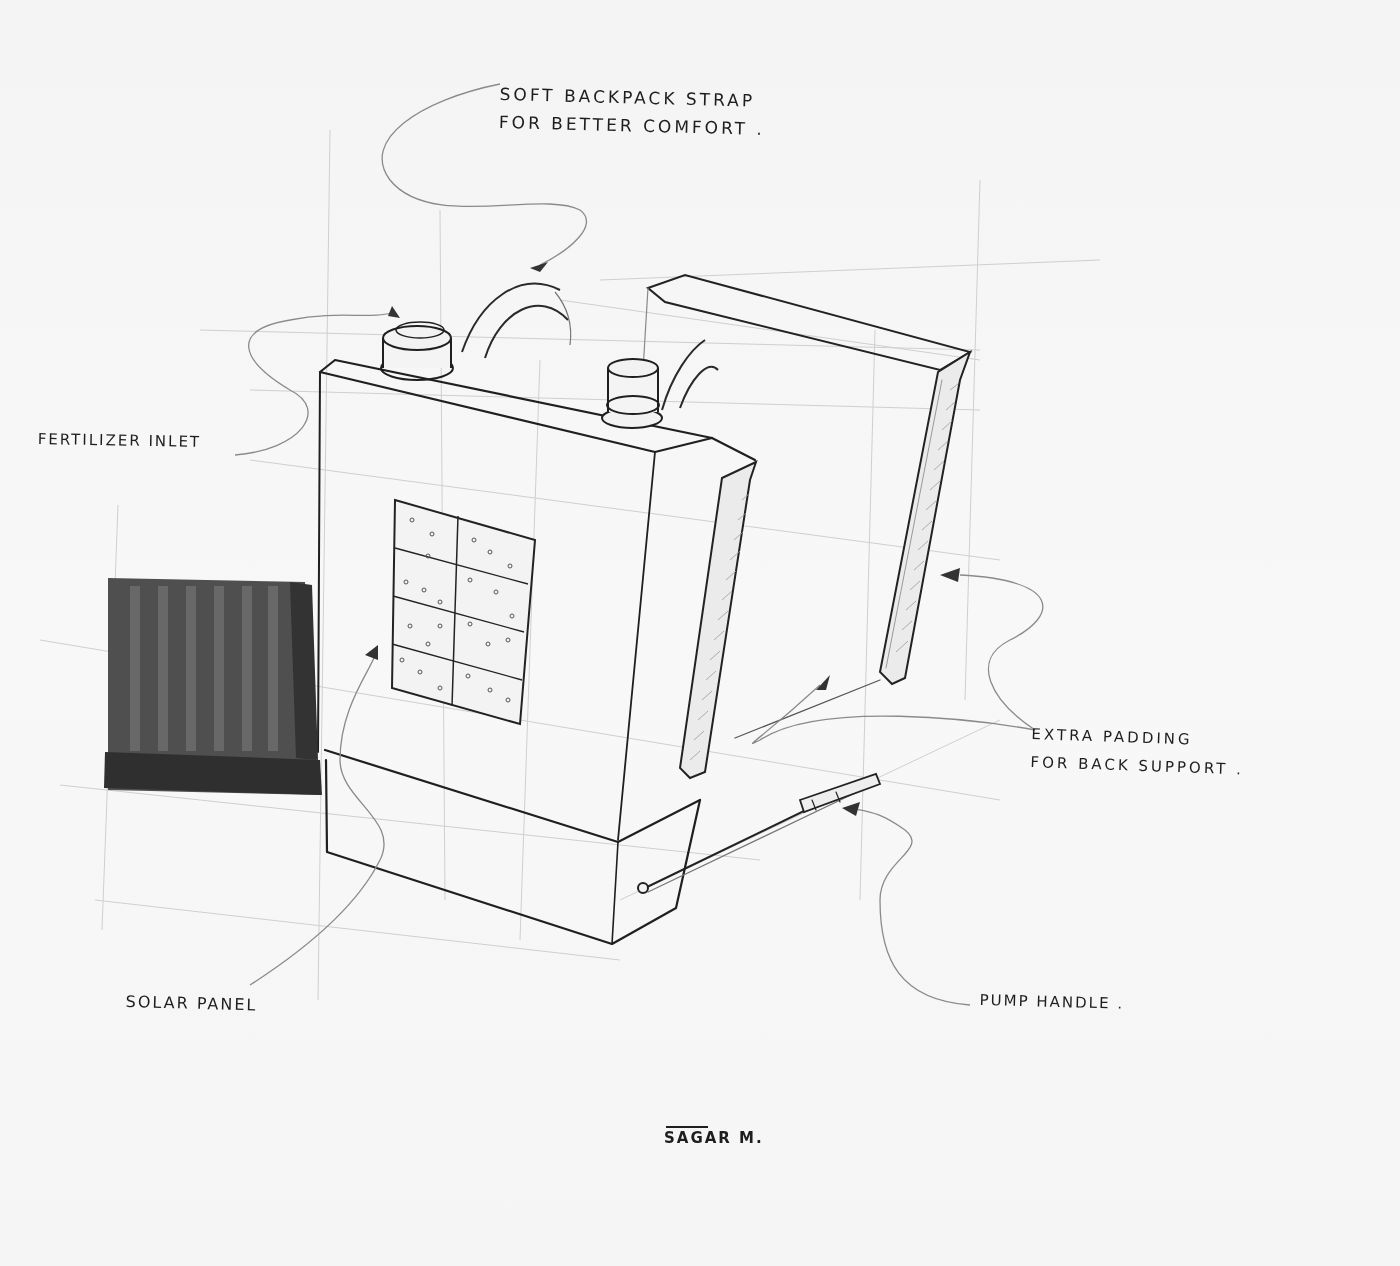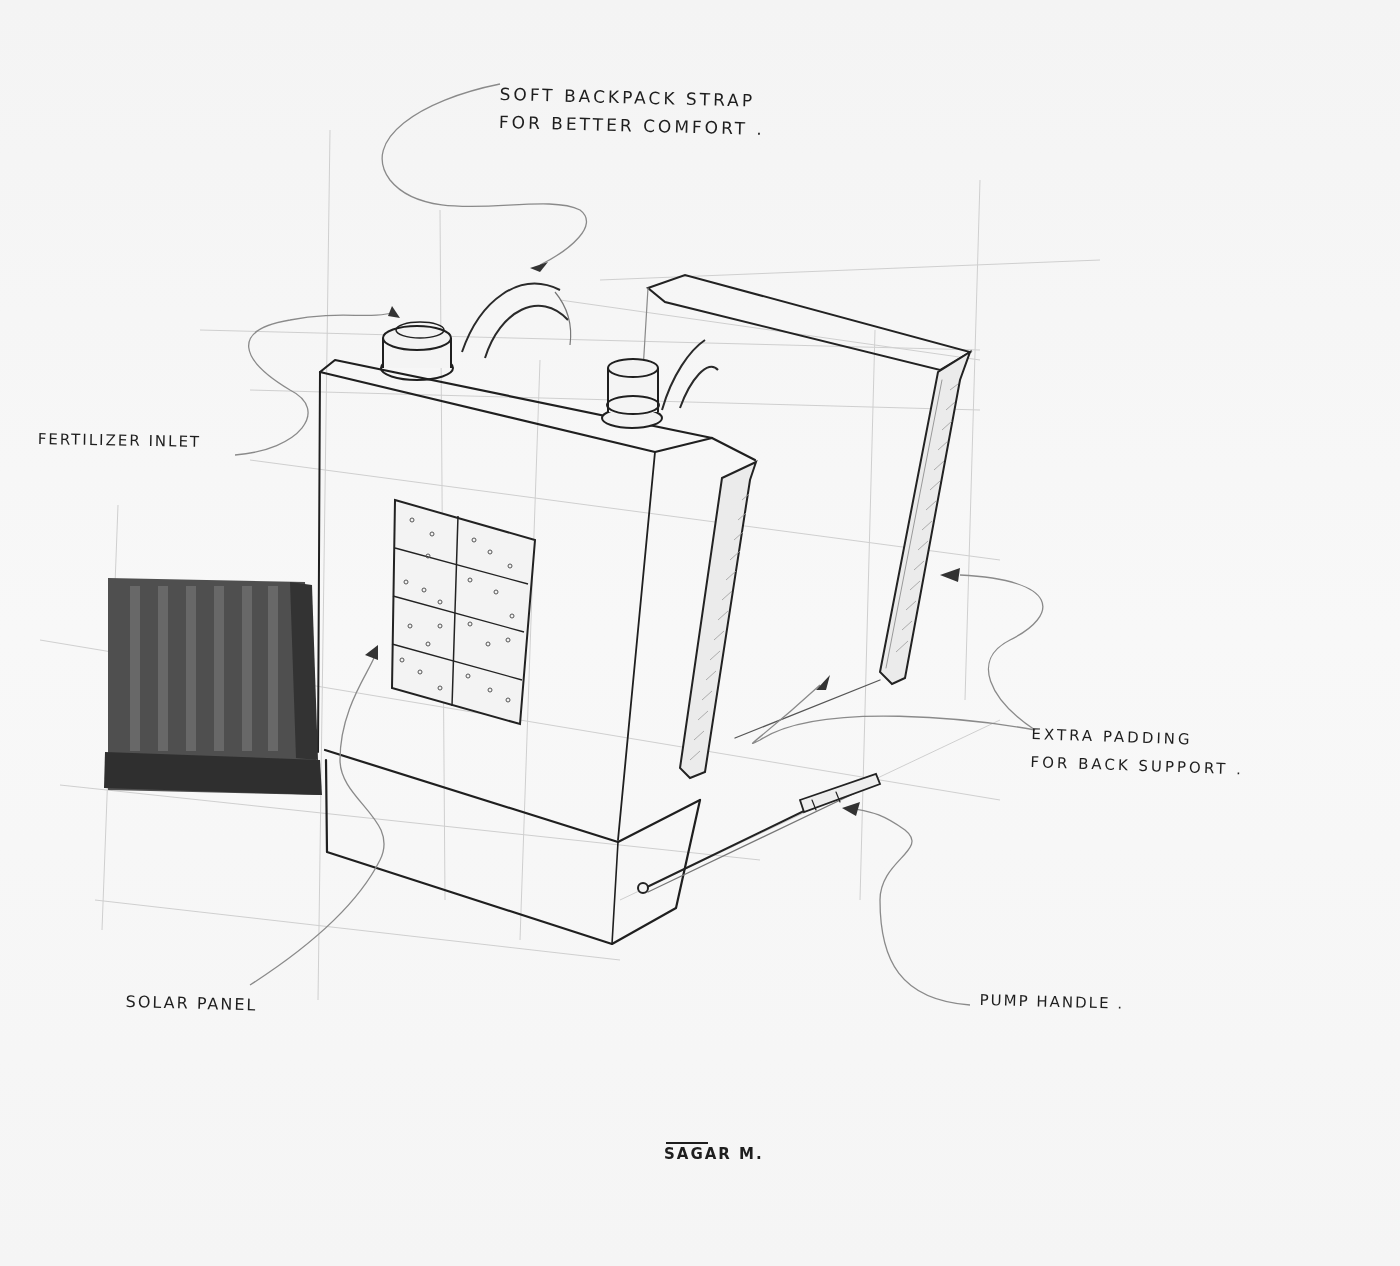--- a/index.html
+++ b/index.html
@@ -23,21 +23,21 @@
       line-height: 28px;
       white-space: nowrap;
       transform-origin: left top;
     }
     .label .line { display: block; }
     #lbl-strap { left: 500px; top: 80px; transform: rotate(1.5deg); }
     #lbl-inlet { left: 38px; top: 425px; font-size: 15px; letter-spacing: 2px; transform: rotate(1deg); }
     #lbl-padding { left: 1032px; top: 720px; font-size: 15px; letter-spacing: 3px; transform: rotate(2deg); }
     #lbl-solar { left: 126px; top: 988px; font-size: 16px; letter-spacing: 2px; transform: rotate(1.5deg); }
     #lbl-pump { left: 980px; top: 986px; font-size: 15px; letter-spacing: 2px; transform: rotate(1.5deg); }
-    #lbl-sign { left: 664px; top: 1124px; font-size: 15px; letter-spacing: 2px; font-weight: bold; margin-top: 16px; }
+    #lbl-sign { left: 664px; top: 1124px; font-size: 15px; letter-spacing: 2px; font-weight: bold; }
     #lbl-sign .overbar {
       position: absolute; left: 2px; top: 2px; width: 42px; height: 2px; background: #1e1e1e;
     }
   </style>
 </head>
 <body>
 
 <div class="paper"></div>
 
 <svg class="sketch" width="1400" height="1266" viewBox="0 0 1400 1266">

